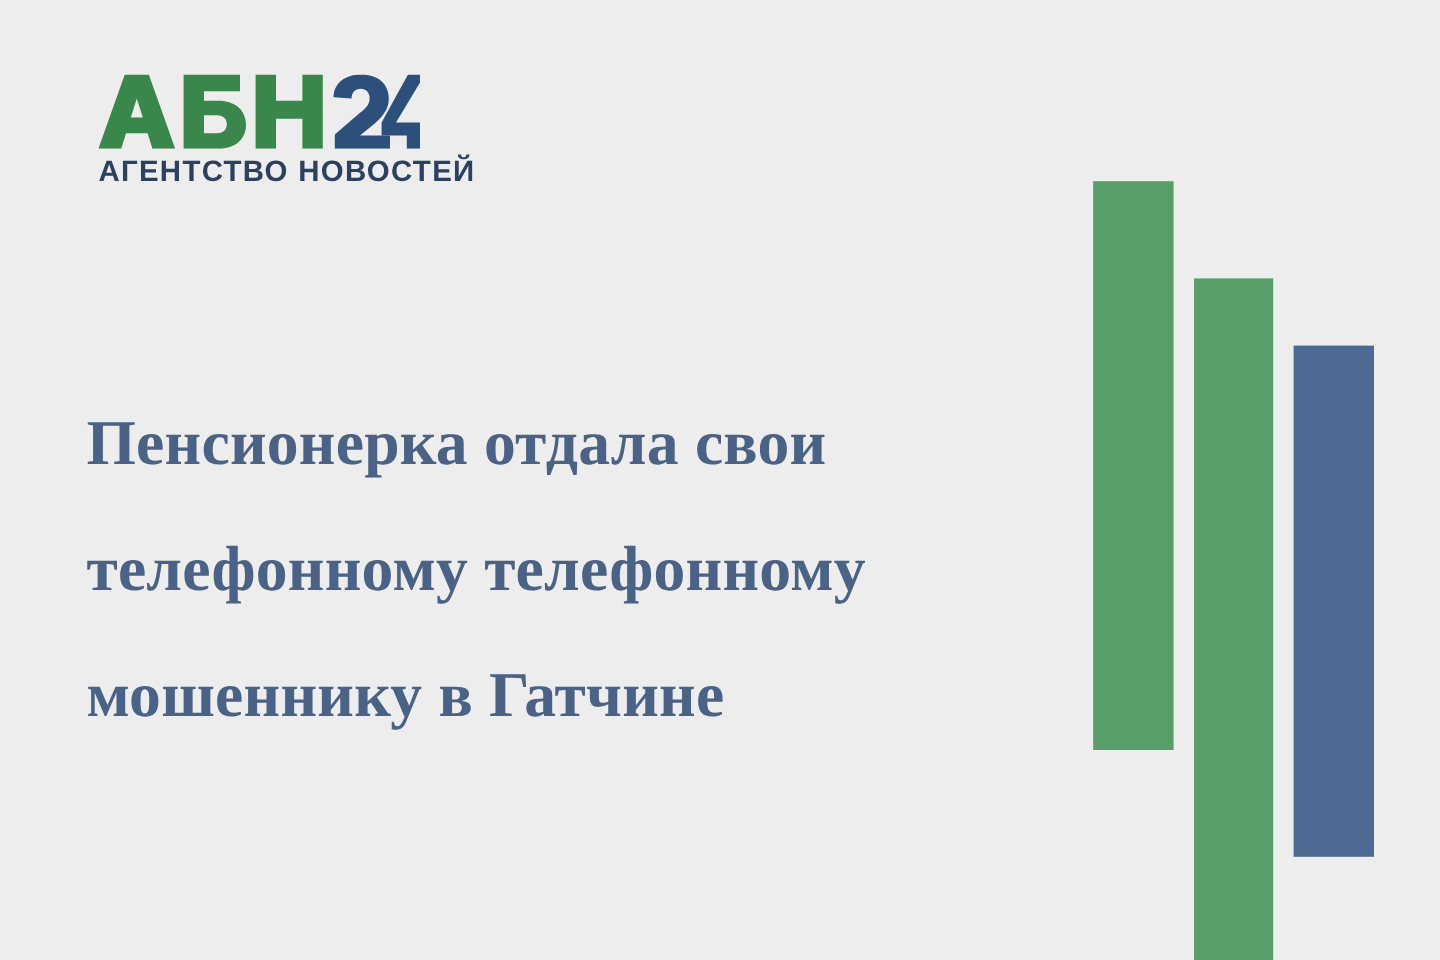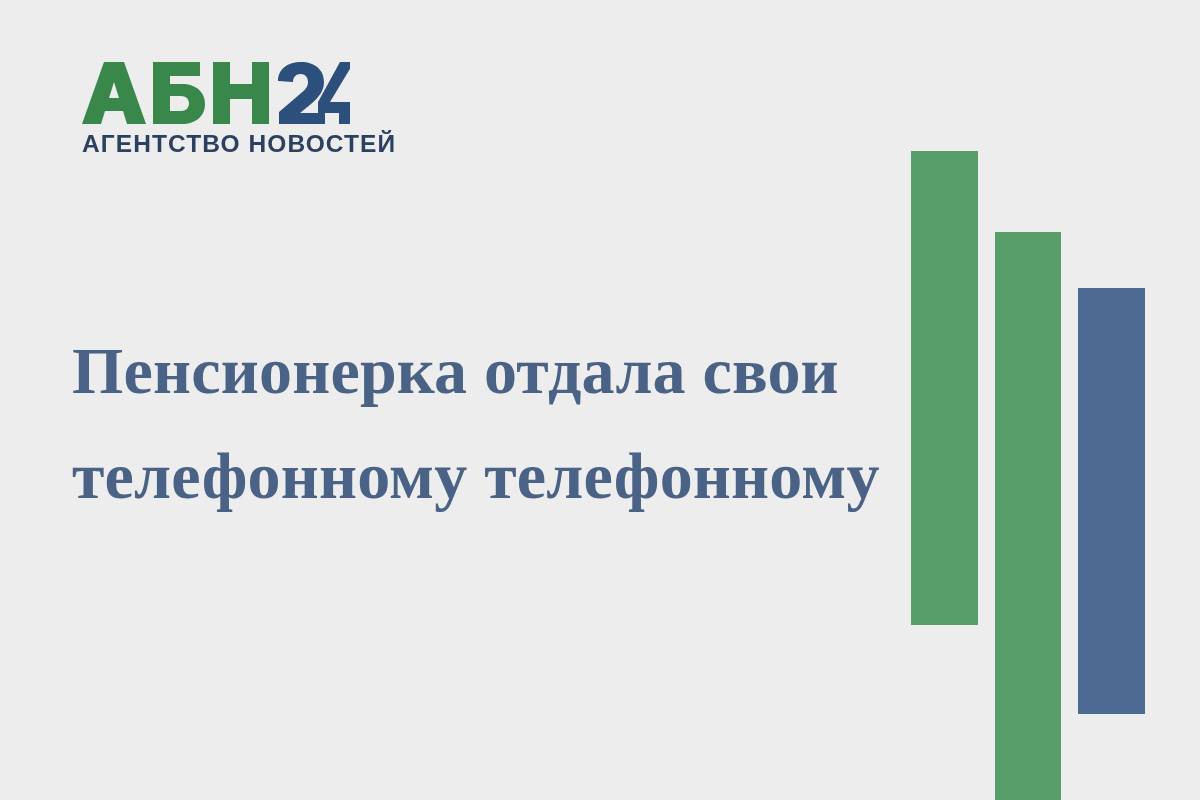--- a/index.html
+++ b/index.html
@@ -78,21 +78,21 @@
   }
 
   
   .headline {
     position: absolute;
     left: 72px;
     top: 318px;
     width: 810px;
     font-family: "Liberation Serif", "DejaVu Serif", serif;
     font-weight: 700;
-    font-size: 66px;
+    font-size: 53px;
     line-height: 105px;
     color: #4a6285;
     letter-spacing: 0.2px;
   }
   .headline-line {
     display: block;
     white-space: nowrap;
   }
 </style>
 </head>
@@ -118,15 +118,16 @@
       <path d="M196 19 C196 7 206 0 219 0 C233 0 242 8 242 20 C242 29 237 35 229 42 L218 51 L243 51 L243 62 L197 62 L197 50 L218 32 C223 28 226 25 226 20 C226 15 223 12 218.5 12 C214 12 211 15 211 20 Z" fill="#2c4f7c"></path>
 
       <path d="M248 40 L272 0 L258 0 L236 40 L236 51 L257 51 L257 62 L268 62 L268 51 L268 40 Z" fill="#2c4f7c"></path>
     </svg>
     <span class="logo-tagline" style="color: rgb(44, 64, 96);">АГЕНТСТВО НОВОСТЕЙ</span>
   </div>
 
   <div class="headline" style="color: rgb(74, 98, 133);">
     <span class="headline-line">Пенсионерка отдала свои</span>
     <span class="headline-line">телефонному телефонному</span>
+    <span class="headline-line">мошеннику в Гатчине</span>
   </div>
 
 </div>
 
 </body></html>

